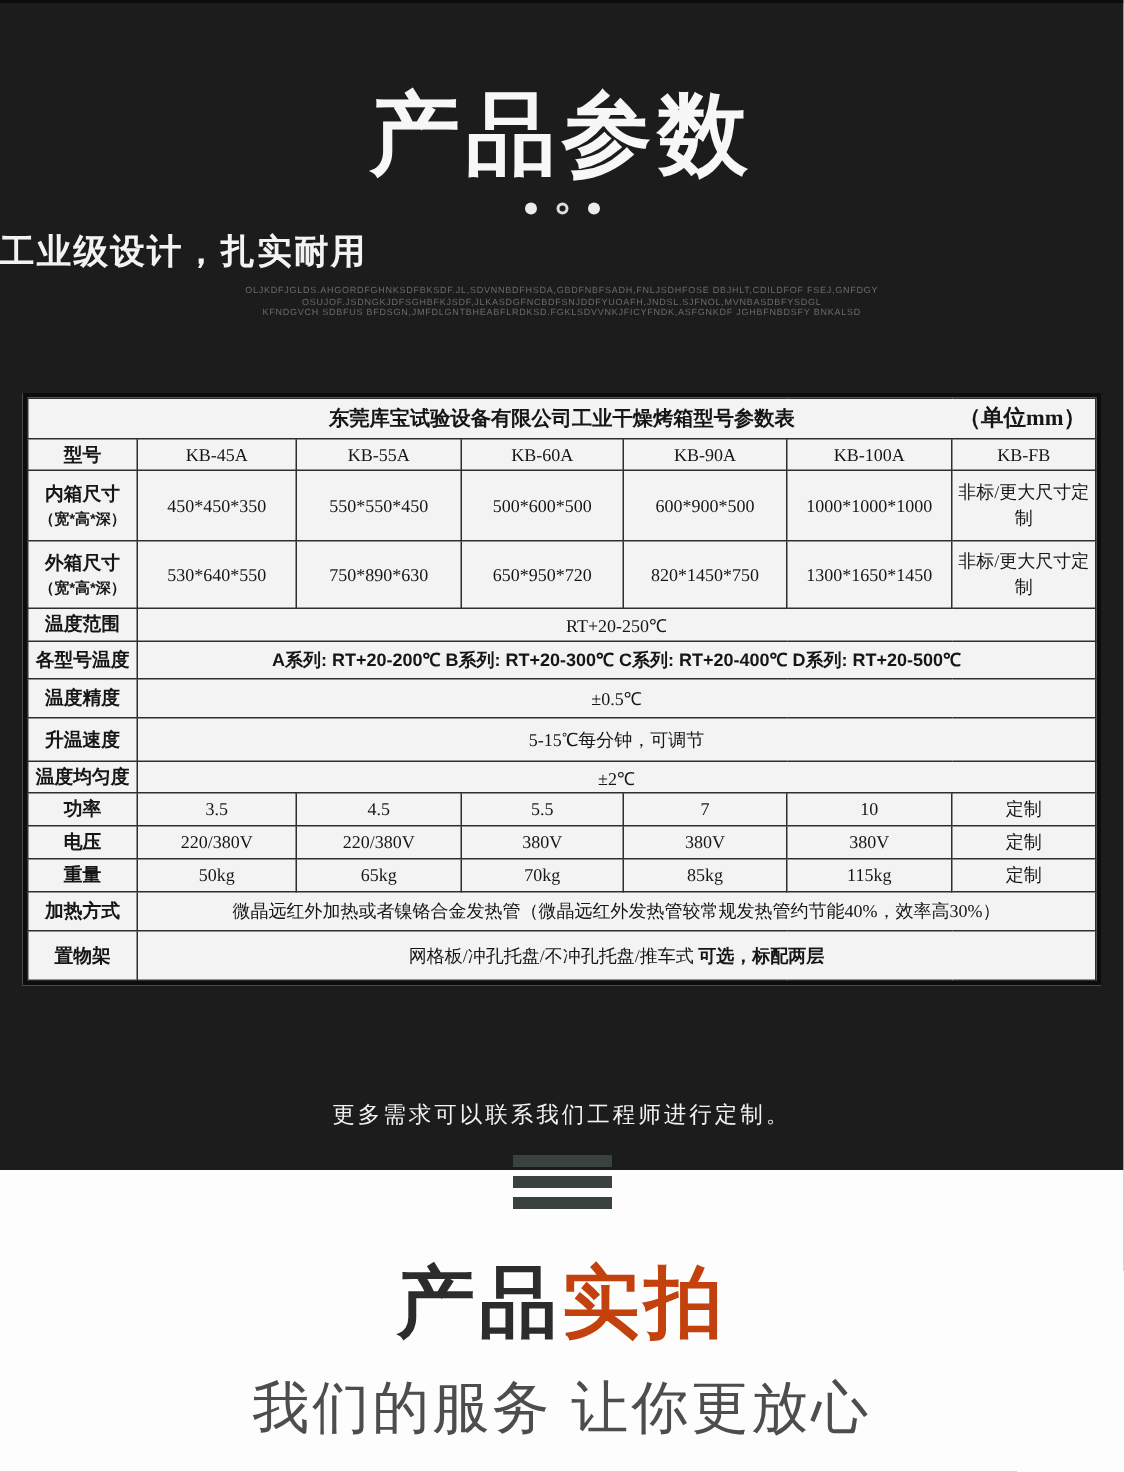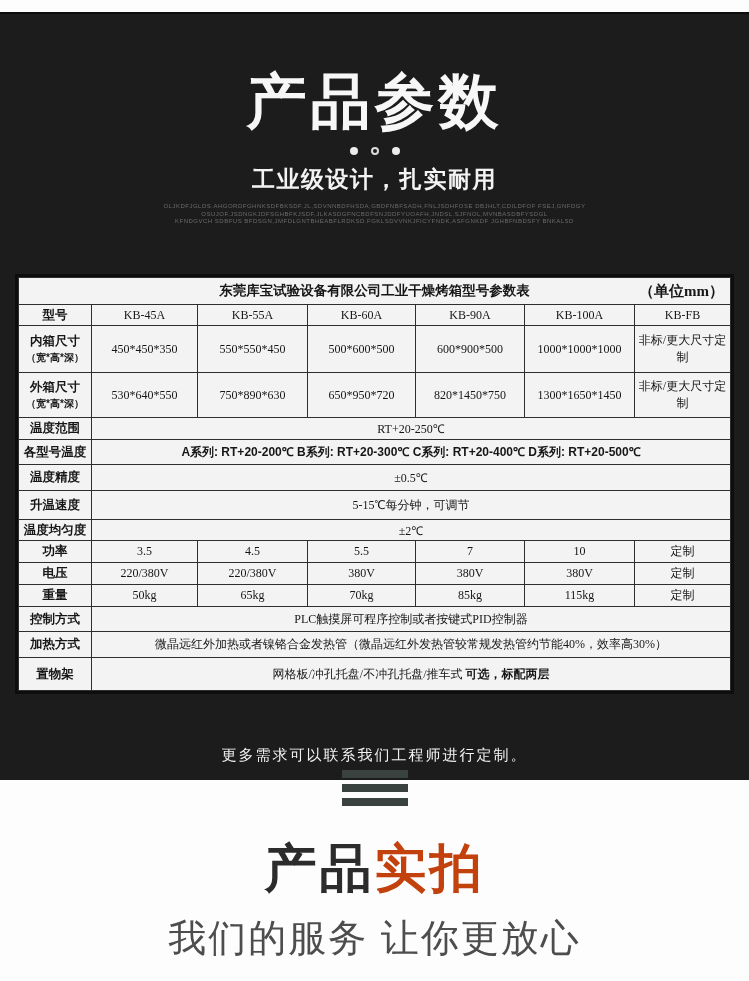--- a/index.html
+++ b/index.html
@@ -1,27 +1,27 @@
 <!DOCTYPE html>
 <html><head>
 <meta charset="utf-8">
 <style>
   * { margin:0; padding:0; box-sizing:border-box; }
   body { background:#ffffff; font-family:"Liberation Sans", sans-serif; }
   .page { position:relative; width:749px; height:981px; margin:0 auto; overflow:hidden; background:#fdfdfd; }
 
   
-  .dark-section { position:absolute; top:12px; left:0; width:749px; height:780px; background:#1c1c1c;text-decoration:underline; }
+  .dark-section { position:absolute; top:0; left:0; width:749px; height:780px; background:#1c1c1c;text-decoration:underline; }
   .dark-section::before { content:""; position:absolute; top:0; left:0; width:100%; height:2px; background:#0c0c0c; }
   .hero-title { position:absolute; top:50px; width:100%; text-align:center;
     font-size:60px; font-weight:700; color:#f7f7f7; letter-spacing:4px; }
   .dots { position:absolute; top:135px; width:100%; display:flex; justify-content:center; align-items:center; gap:13px; }
   .dot { width:8px; height:8px; border-radius:50%; background:#ececec; }
   .dot.hollow { width:8px; height:8px; background:transparent; border:2px solid #dcdcdc; }
-  .hero-subtitle { position:absolute; top:152px; width:100%; text-align:center;
+  .hero-subtitle { position:absolute; top:152px; width:100%; 
     font-size:23px; font-weight:600; color:#f3f3f3; letter-spacing:1.5px; }
   .fineprint { position:absolute; top:191px; width:100%; text-align:center;
     font-size:6px; line-height:7.5px; color:#6b6b6b; letter-spacing:0.5px; }
 
   
   .table-wrap { position:absolute; top:262px; left:15px; width:719px;
     background:#f3f3f3; border:3px solid #0d0d0d; }
   table { width:100%; border-collapse:collapse; table-layout:fixed;
     font-family:"Liberation Serif", serif; color:#161616; }
   td { border:1px solid #2e2e2e; text-align:center; vertical-align:middle;
@@ -165,24 +165,20 @@
           </tr>
           <tr class="h-wt">
             <td class="lbl">重量</td>
             <td>50kg</td>
             <td>65kg</td>
             <td>70kg</td>
             <td>85kg</td>
             <td>115kg</td>
             <td>定制</td>
           </tr>
-          <tr class="h-ctrl">
-            <td class="lbl">控制方式</td>
-            <td colspan="6">PLC触摸屏可程序控制或者按键式PID控制器</td>
-          </tr>
           <tr class="h-heat">
             <td class="lbl">加热方式</td>
             <td colspan="6">微晶远红外加热或者镍铬合金发热管（微晶远红外发热管较常规发热管约节能40%，效率高30%）</td>
           </tr>
           <tr class="h-shelf">
             <td class="lbl">置物架</td>
             <td colspan="6">
               <span>网格板/冲孔托盘/不冲孔托盘/推车式</span>
               <span class="bold-part">可选，标配两层</span>
             </td>

